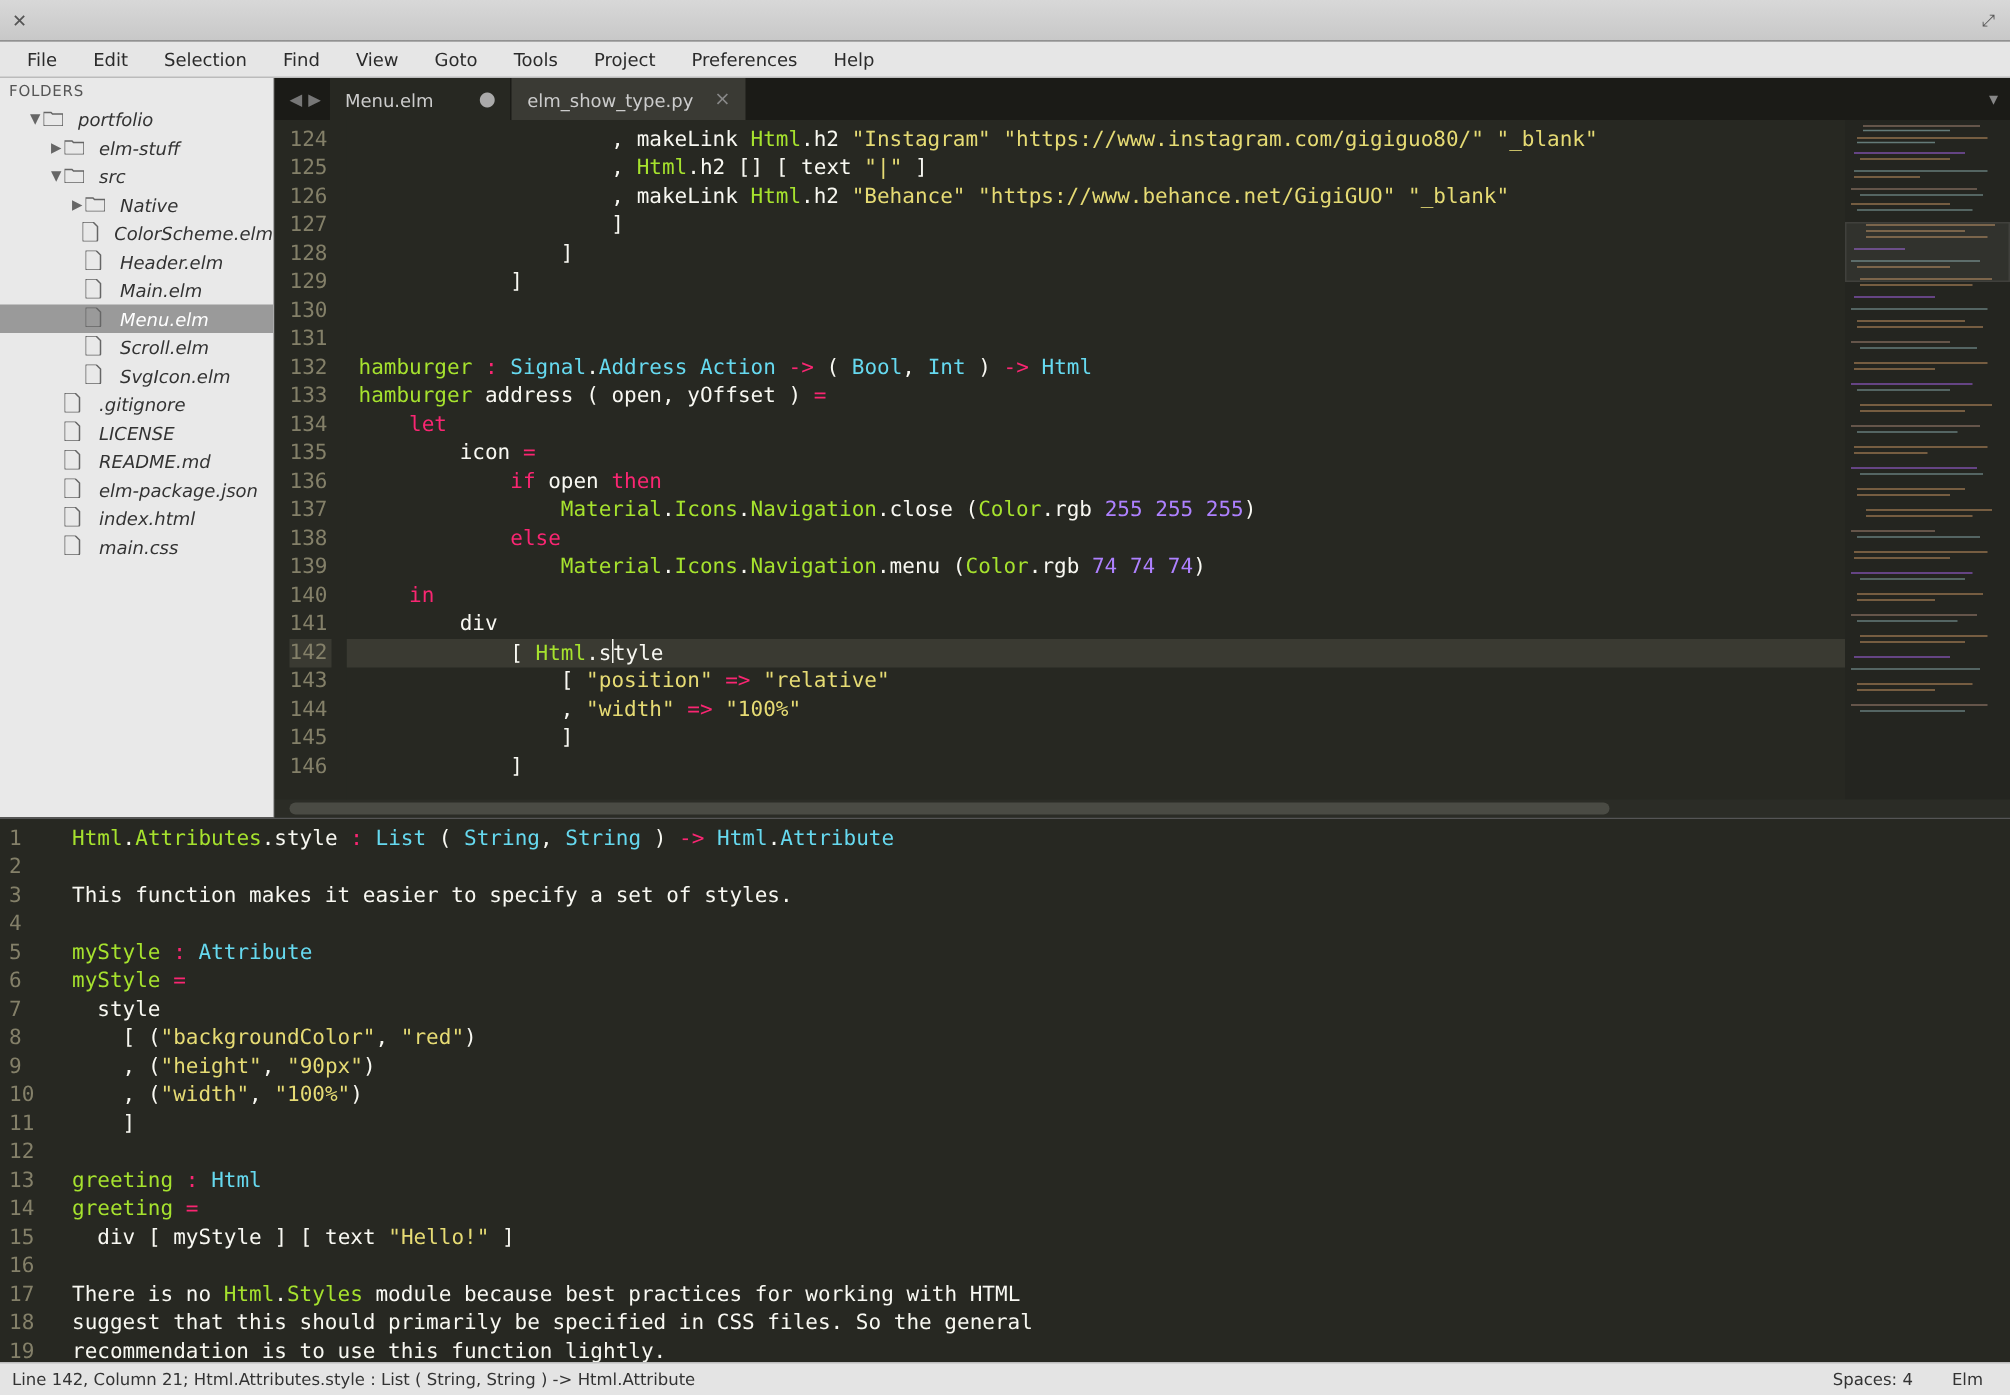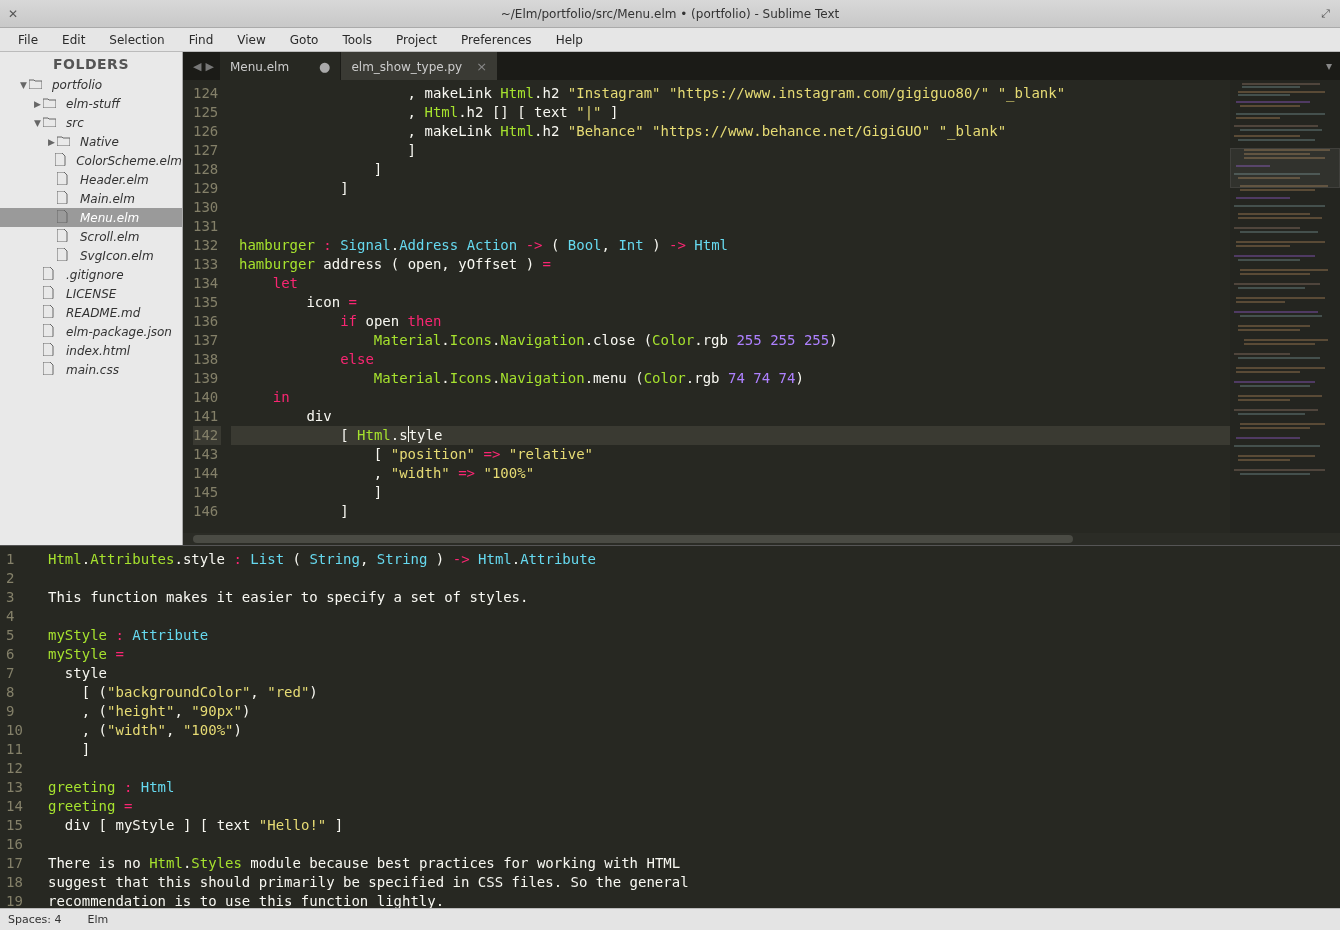--- a/index.html
+++ b/index.html
@@ -50,26 +50,25 @@
 .sidebar {
   width: 183px;
   background: #e9e9e9;
   border-right: 1px solid #aaa;
   color: #333;
   overflow: hidden;
   display:flex;
   flex-direction:column;
 }
 .sidebar-header {
-  font-size: 14px;
-  font-weight: bold;
+  font-size: 10px;
+  font-weight: normal;
   color: #555;
   padding: 4px 6px 3px 6px;
   letter-spacing: 0.5px;
-  text-align: center;
 }
 .tree { font-size: 12px; padding-bottom:6px; }
 .tree-row {
   display: flex;
   align-items: center;
   height: 19px;
   padding-left: 6px;
   cursor: pointer;
   white-space: nowrap;
 }
@@ -193,21 +192,20 @@
 .pn { color:#f8f8f2;}
 .br { color:#f8f8f2;}
 .caret { display:inline-block; width:1px; height:16px; background:#f8f8f2; vertical-align:-2px;}
 
 </style>
 </head>
 <body>
 
 <div class="titlebar">
   <span class="close-btn">✕</span>
-  <div class="title">~/Elm/portfolio/src/Menu.elm • (portfolio) - Sublime Text</div>
   <span class="max-btn">⤢</span>
 </div>
 
 <div class="menubar" id="menubar">
     <span>File</span>
     <span>Edit</span>
     <span>Selection</span>
     <span>Find</span>
     <span>View</span>
     <span>Goto</span>
@@ -483,17 +481,18 @@
             <div>19</div>
           </div>
       <div class="code" id="code-panel"><span class="row"><span class="nm">Html</span><span class="pn">.</span><span class="nm">Attributes</span><span class="pn">.</span><span class="def">style</span> <span class="op">:</span> <span class="ty">List</span> <span class="pn">(</span> <span class="ty">String</span><span class="pn">,</span> <span class="ty">String</span> <span class="pn">)</span> <span class="op">-&gt;</span> <span class="ty">Html</span><span class="pn">.</span><span class="ty">Attribute</span></span><span class="row">&nbsp;</span><span class="row"><span class="def">This function makes it easier to specify a set of styles.</span></span><span class="row">&nbsp;</span><span class="row"><span class="nm">myStyle</span> <span class="op">:</span> <span class="ty">Attribute</span></span><span class="row"><span class="nm">myStyle</span> <span class="op">=</span></span><span class="row">  <span class="def">style</span></span><span class="row">    <span class="br">[</span> <span class="pn">(</span><span class="str">"backgroundColor"</span><span class="pn">,</span> <span class="str">"red"</span><span class="pn">)</span></span><span class="row">    <span class="pn">,</span> <span class="pn">(</span><span class="str">"height"</span><span class="pn">,</span> <span class="str">"90px"</span><span class="pn">)</span></span><span class="row">    <span class="pn">,</span> <span class="pn">(</span><span class="str">"width"</span><span class="pn">,</span> <span class="str">"100%"</span><span class="pn">)</span></span><span class="row">    <span class="br">]</span></span><span class="row">&nbsp;</span><span class="row"><span class="nm">greeting</span> <span class="op">:</span> <span class="ty">Html</span></span><span class="row"><span class="nm">greeting</span> <span class="op">=</span></span><span class="row">  <span class="def">div</span> <span class="br">[</span> <span class="def">myStyle</span> <span class="br">]</span> <span class="br">[</span> <span class="def">text</span> <span class="str">"Hello!"</span> <span class="br">]</span></span><span class="row">&nbsp;</span><span class="row"><span class="def">There is no </span><span class="nm">Html</span><span class="pn">.</span><span class="nm">Styles</span><span class="def"> module because best practices for working with HTML</span></span><span class="row"><span class="def">suggest that this should primarily be specified in CSS files. So the general</span></span><span class="row"><span class="def">recommendation is to use this function lightly.</span></span></div>
     </div>
   </div>
 
  </div>
 </div>
 
 <div class="statusbar">
+  <div class="left">Line 142, Column 21; Html.Attributes.style : List ( String, String ) -&gt; Html.Attribute</div>
   <div class="right">
     <span>Spaces: 4</span>
     <span>Elm</span>
   </div>
 </div>
 
 </body></html>

